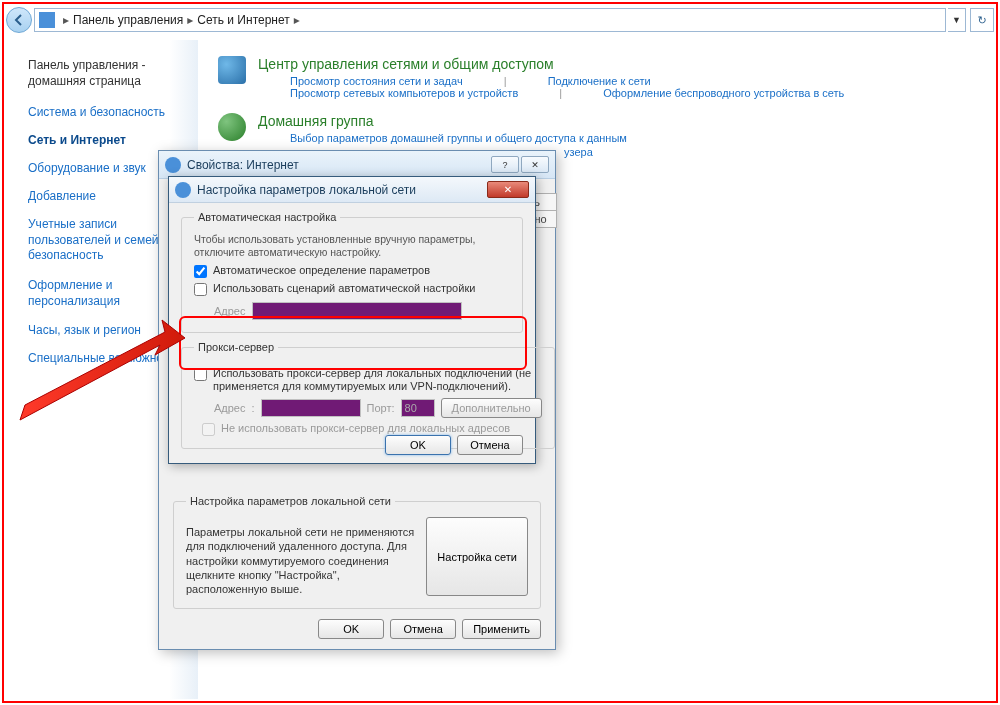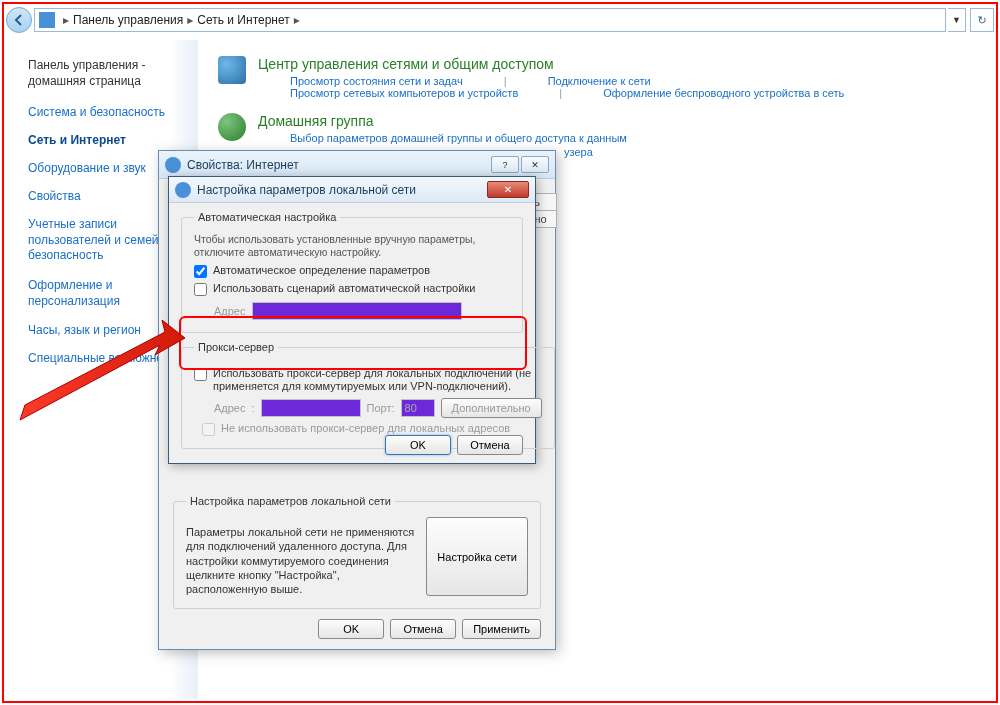--- a/index.html
+++ b/index.html
@@ -59,21 +59,21 @@
   .close-x { width: 42px; height: 17px; background: linear-gradient(#e98a7a,#c13a2a); border: 1px solid #8a2a1a; border-radius: 2px; color: #fff; font-size: 10px; display: flex; align-items: center; justify-content: center; }
 
   .lan-body { padding: 8px 12px; font-size: 11px; }
   .lan-body fieldset { margin-bottom: 8px; }
   .small-note { font-size: 10.5px; color: #555; margin-bottom: 6px; line-height: 1.2; }
   .check-row { display: flex; align-items: flex-start; gap: 6px; margin-top: 4px; font-size: 11px; color: #333; }
   .check-row input[type=checkbox] { margin-top: 1px; }
   .addr-row { display: flex; align-items: center; gap: 6px; margin-top: 6px; margin-left: 20px; font-size: 11px; color: #888; }
   .addr-row input[type=text] { height: 18px; border: 1px solid #c0c0c0; background: #fff; font-size: 11px; padding: 0 3px; }
   .addr-row.disabled, .check-row.disabled { color: #9a9a9a; }
-  .addr-row.disabled input { background: #6d28d9; color: #aaa; }
+  .addr-row.disabled input { background: #701a75; color: #aaa; }
   .proxy-highlight { border: 2px solid #ff0000; border-radius: 6px; position: absolute; top: 139px; left: 10px; width: 348px; height: 54px; pointer-events: none; }
   .lan-footer { position: absolute; bottom: 8px; right: 12px; display: flex; gap: 6px; }
   .lan-footer .btn { min-width: 66px; text-align: center; }
   .btn.default { border-color: #3a72ad; box-shadow: 0 0 3px #7fb6ea; }
 
   .lan-body .fs-proxy .addr-row.disabled .lbl { width: auto; }
 
   
   .arrow-svg { position: absolute; top: 260px; left: -10px; width: 200px; height: 170px; pointer-events: none; }
 </style>
@@ -102,21 +102,21 @@
 
 <div class="main">
   <div class="sidebar">
     <div class="sidebar-home">
       <span>Панель управления -</span><br>
       <span>домашняя страница</span>
     </div>
     <div class="sidebar-item">Система и безопасность</div>
     <div class="sidebar-item active">Сеть и Интернет</div>
     <div class="sidebar-item">Оборудование и звук</div>
-    <div class="sidebar-item">Свойства</div>
+    <div class="sidebar-item">Добавление</div>
     <div class="sidebar-item wrap">Учетные записи пользователей и семейная безопасность</div>
     <div class="sidebar-item wrap">Оформление и персонализация</div>
     <div class="sidebar-item">Часы, язык и регион</div>
     <div class="sidebar-item">Специальные возможности</div>
   </div>
 
   <div class="content">
     <div class="section">
       <div class="section-icon icon-network"></div>
       <div class="section-body">

